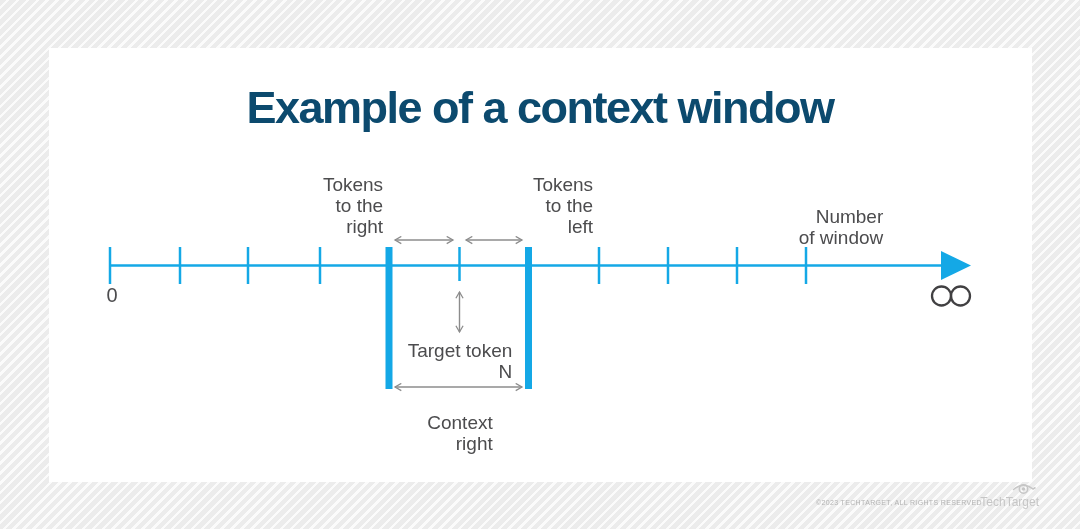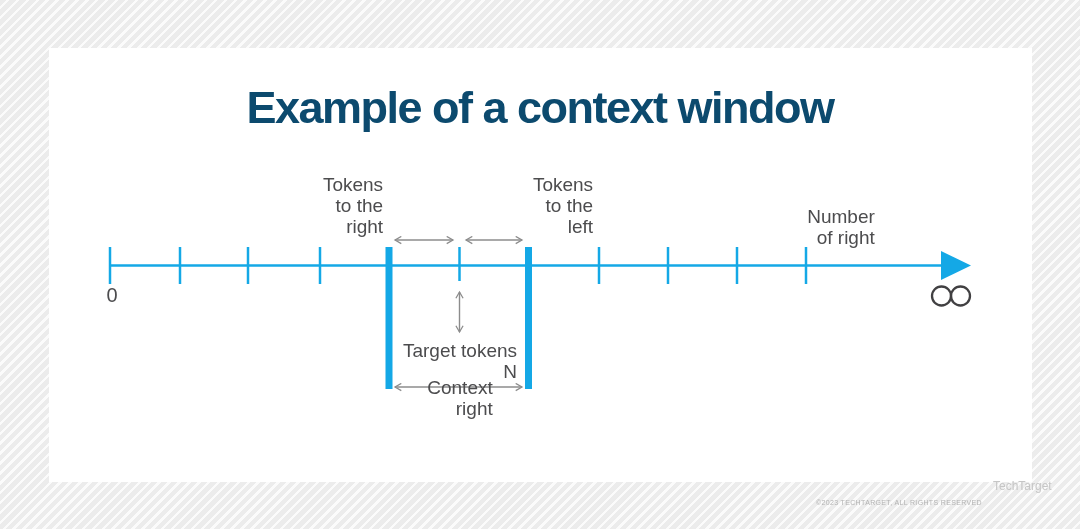--- a/index.html
+++ b/index.html
@@ -28,21 +28,21 @@
     white-space:nowrap;
   }
   .zero{font-size:20px;}
   .copyright{
     position:absolute;top:499px;right:98px;
     font-size:7px;letter-spacing:0.35px;color:#b3b3b3;
     white-space:nowrap;
   }
   .brand{
     position:absolute;left:993px;top:480px;width:46px;
-    display:flex;flex-direction:row;align-items:flex-start;
+    display:flex;flex-direction:column;align-items:flex-end;
   }
   .brand-name{
     font-size:12px;color:#c6c6c6;letter-spacing:0px;line-height:13px;
   }
 </style>
 </head>
 <body>
 
 <div class="card"></div>
 
@@ -98,31 +98,31 @@
 </div>
 
 <div class="lbl" style="left:563px;top:174px;">
   <div>Tokens</div>
   <div>to the</div>
   <div>left</div>
 </div>
 
 <div class="lbl" style="left:841px;top:206px;">
   <div>Number</div>
-  <div>of right</div>
+  <div>of window</div>
 </div>
 
 <div class="lbl zero" style="left:112px;top:285px;">0</div>
 
 <div class="lbl" style="left:460px;top:340px;">
-  <div>Target tokens</div>
+  <div>Target token</div>
   <div>N</div>
 </div>
 
-<div class="lbl" style="left:460px;top:377px;">
+<div class="lbl" style="left:460px;top:412px;">
   <div>Context</div>
   <div>right</div>
 </div>
 
 <div class="copyright">©2023 TECHTARGET, ALL RIGHTS RESERVED</div>
 
 <div class="brand">
   <svg width="30" height="16" viewBox="0 0 30 16">
     <path d="M4,10 Q14,1 24,9 l2.5,-1.5" fill="none" stroke="#c6c6c6" stroke-width="1.5"></path>
     <circle cx="14.5" cy="9" r="4.2" fill="none" stroke="#c6c6c6" stroke-width="1.5"></circle>

